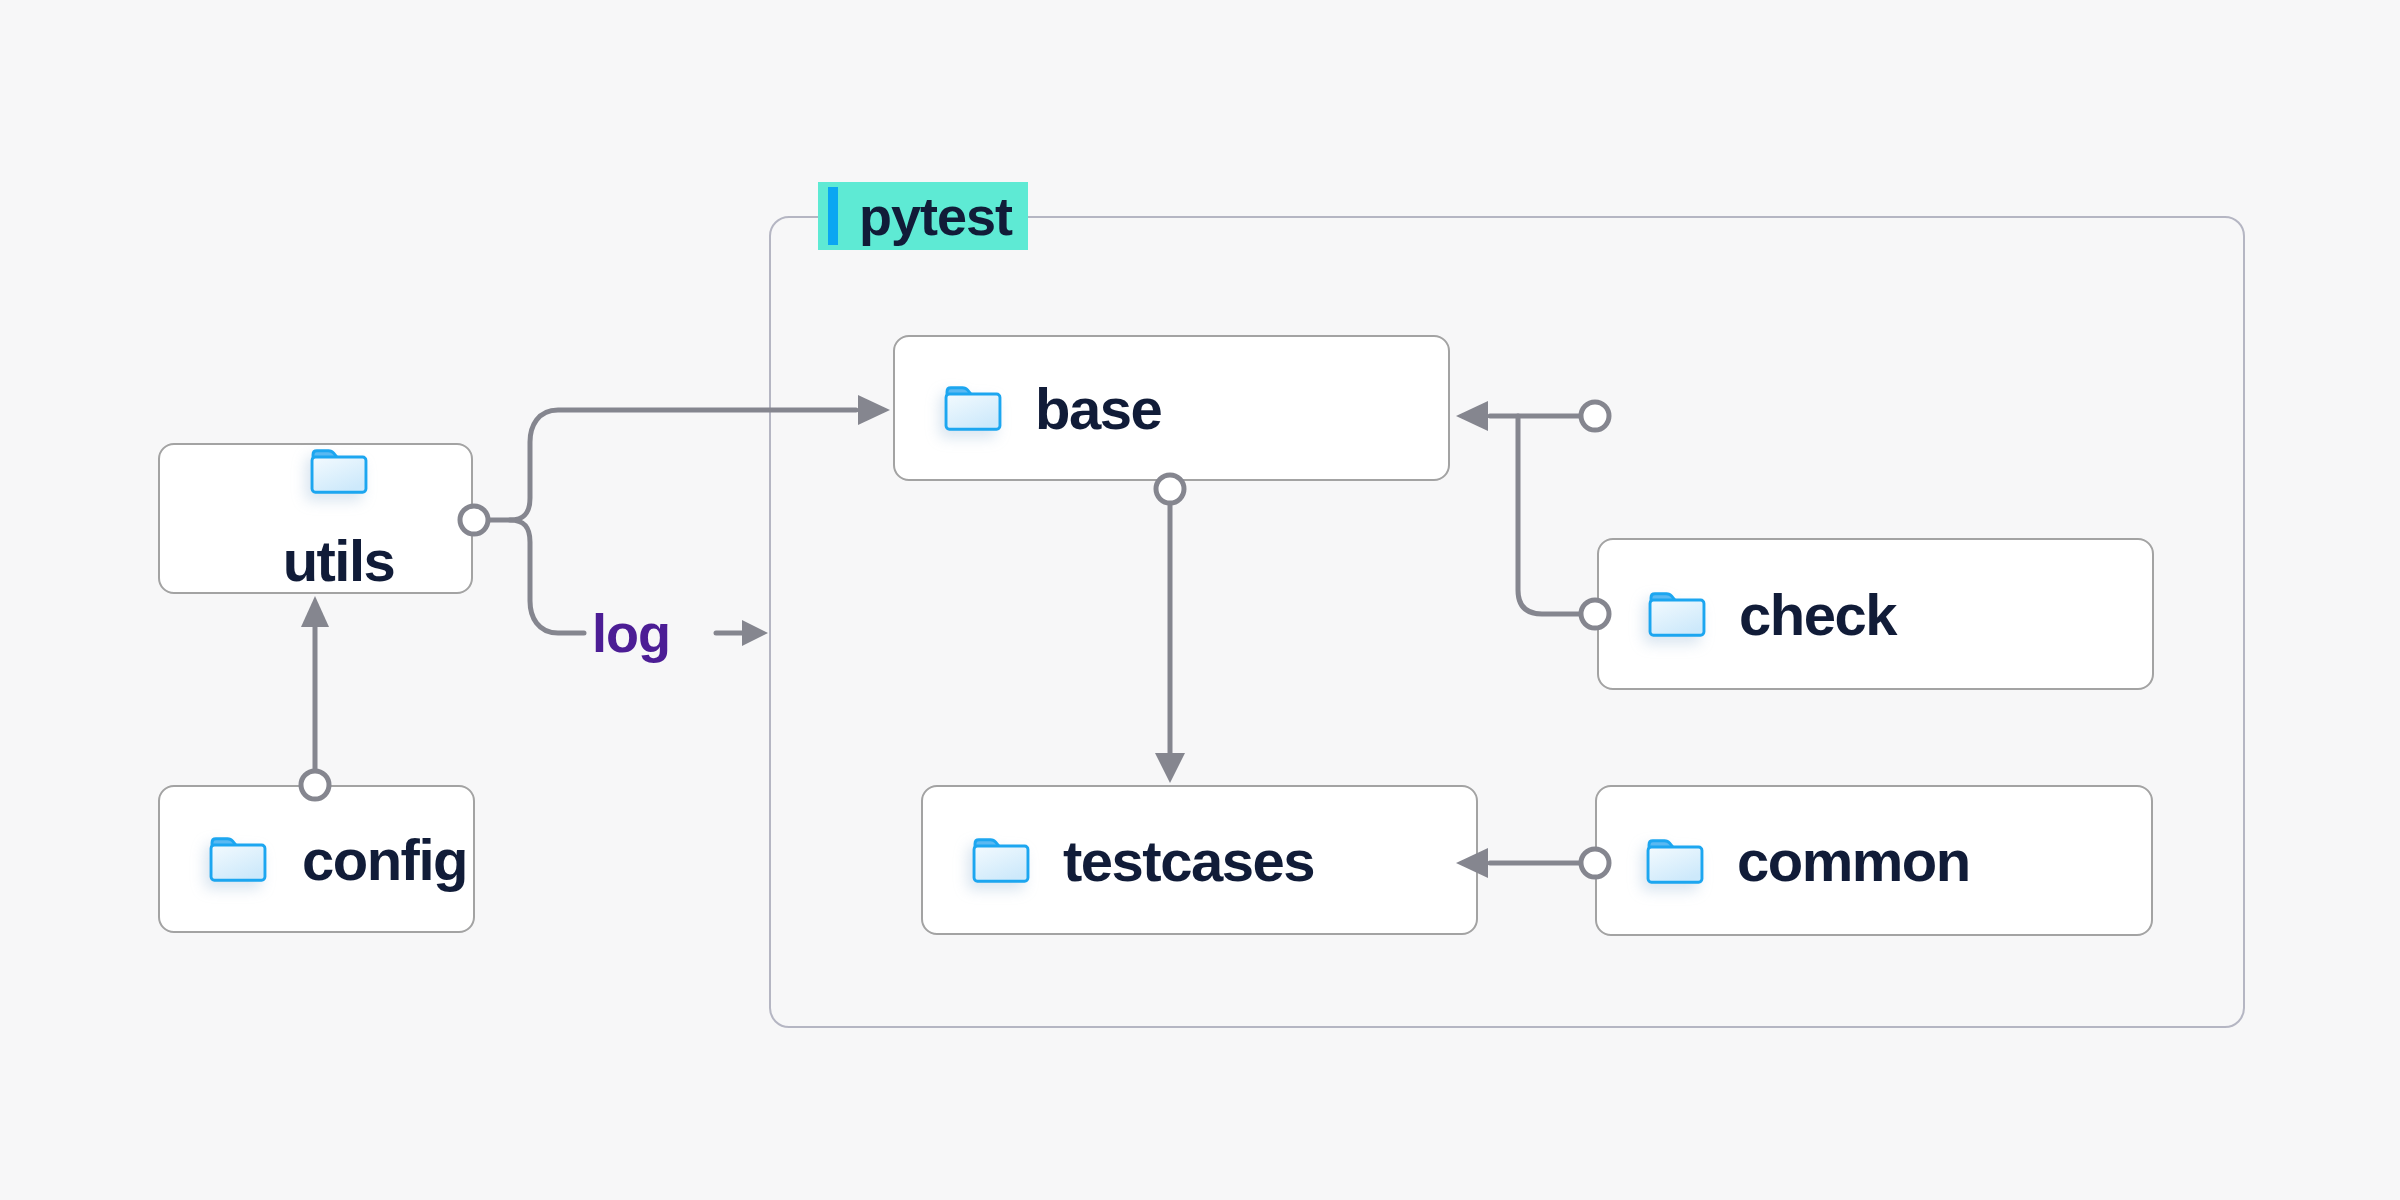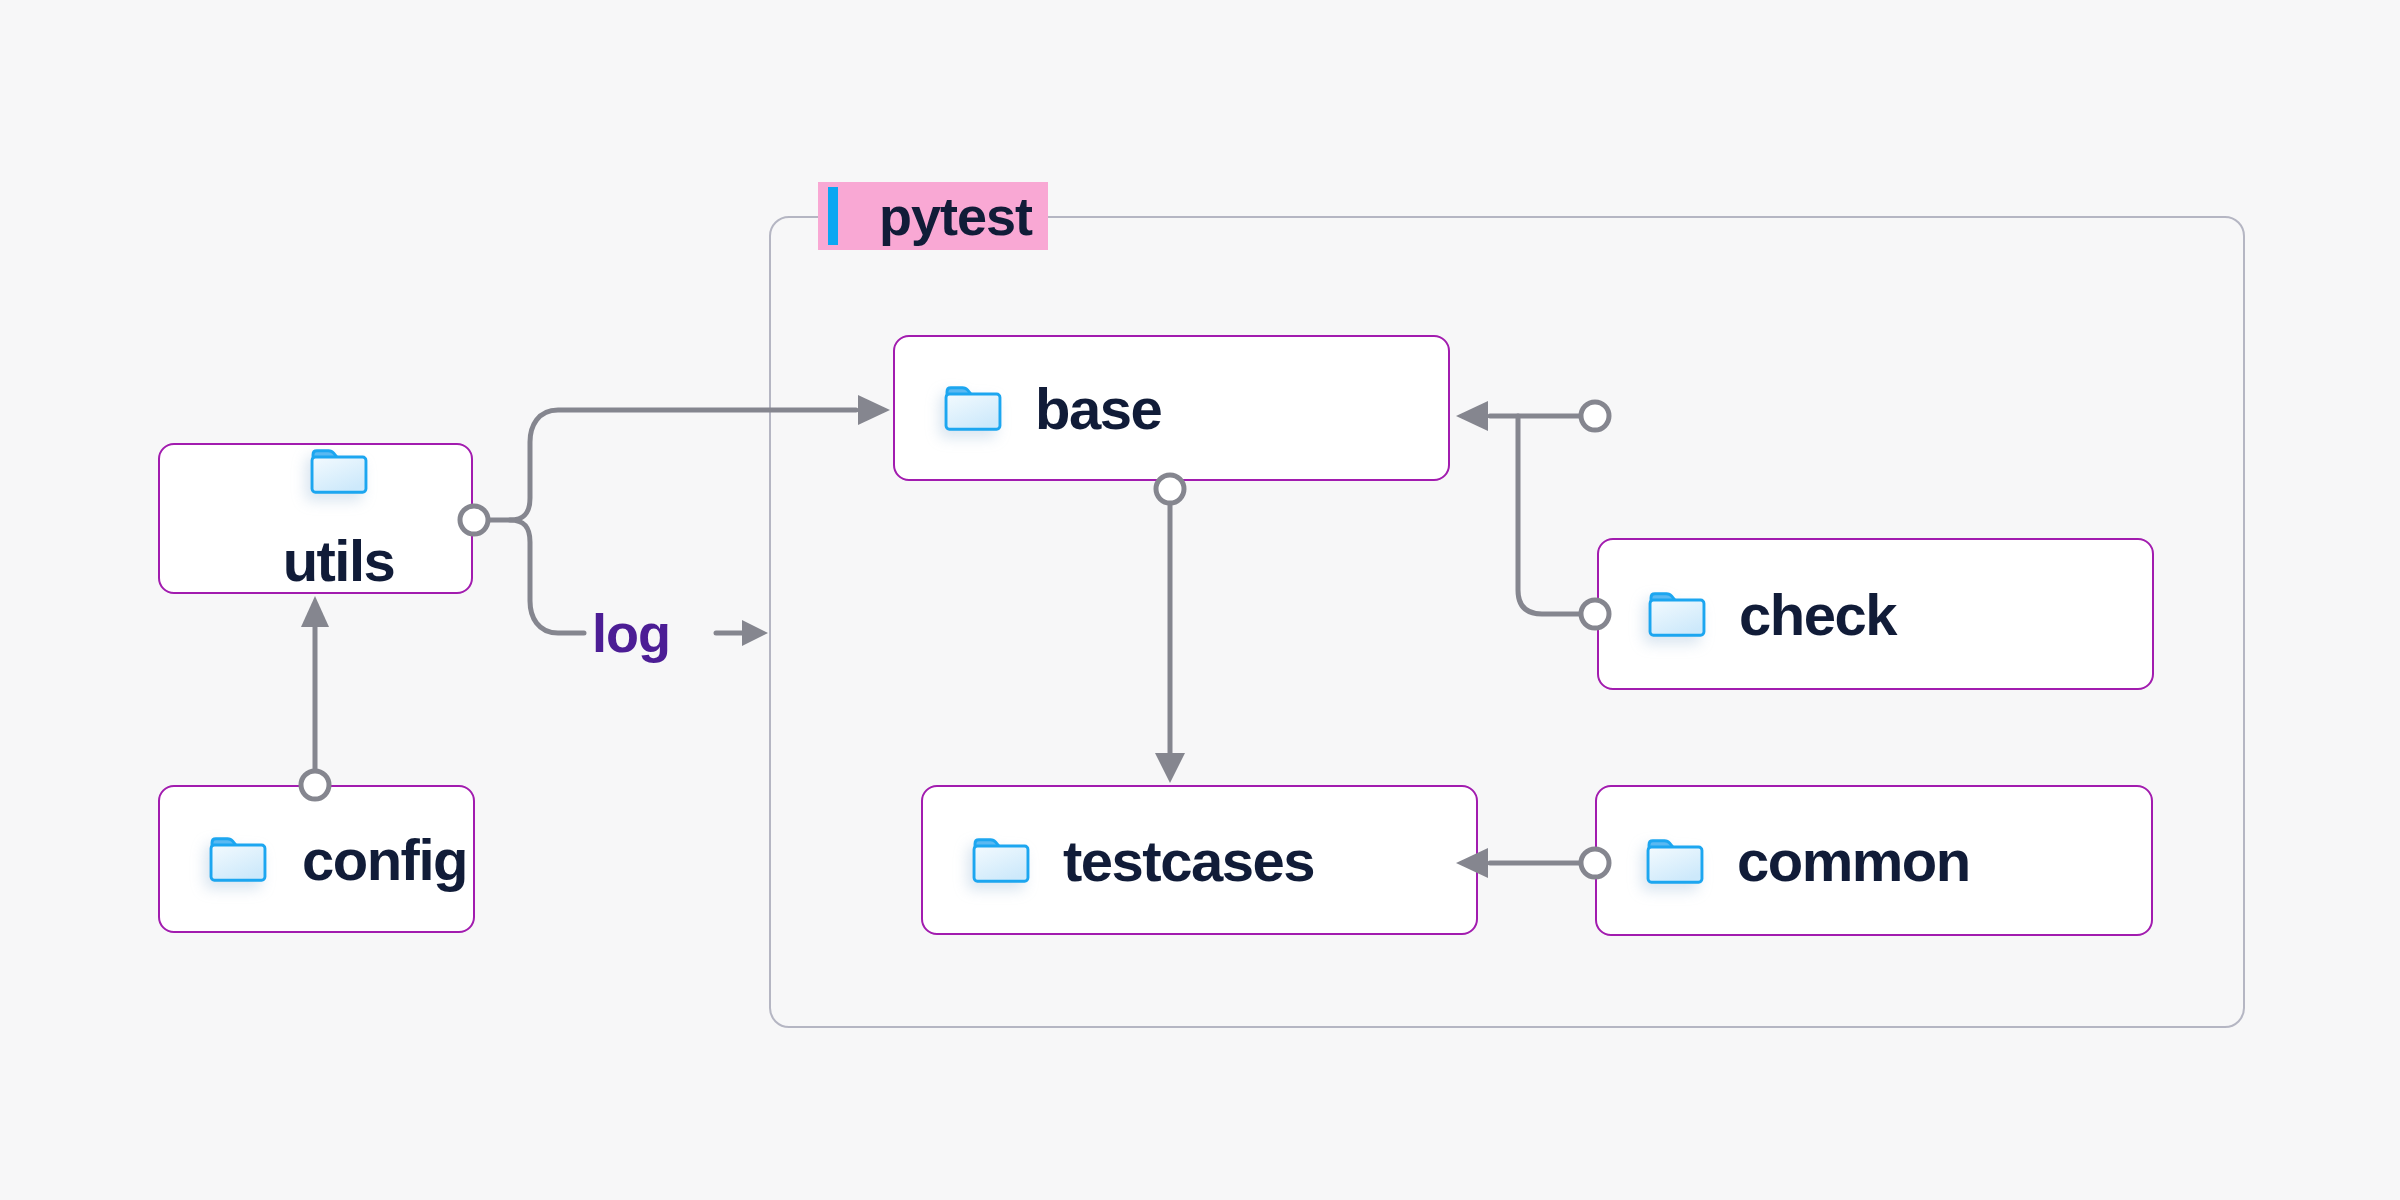--- a/index.html
+++ b/index.html
@@ -21,21 +21,21 @@
     left: 769px; top: 216px;
     width: 1476px; height: 812px;
     border: 2px solid #b5b6c3;
     border-radius: 20px;
     box-sizing: border-box;
     background: transparent;
   }
   .node {
     position: absolute;
     background: #ffffff;
-    border: 2px solid #a21caf;
+    border: 2px solid #a3a3a3;
     border-radius: 16px;
     box-sizing: border-box;
     display: flex;
     align-items: center;
     padding-left: 46px;
     gap: 30px;
   }
   .node-utils      { left: 158px;  top: 443px; width: 315px; height: 151px; flex-direction: column; }
   .node-config     { left: 158px;  top: 785px; width: 317px; height: 148px; gap: 32px; }
   .node-base       { left: 893px;  top: 335px; width: 557px; height: 146px; }
@@ -56,25 +56,24 @@
   }
   .wires {
     position: absolute;
     left: 0; top: 0;
     pointer-events: none;
   }
   .group-label {
     position: absolute;
     left: 818px; top: 182px;
     height: 68px;
-    background: #f9a8d4;
+    background: #5eead4;
     display: flex;
     align-items: center;
     padding: 0 16px 0 10px;
-    gap: 20px;
   }
   .group-label .accent-bar {
     width: 10px; height: 58px;
     background: #0ba7f2;
     margin-right: 21px;
   }
   .group-label .group-label-text {
     font-size: 54px;
     font-weight: 700;
     letter-spacing: -1px;

